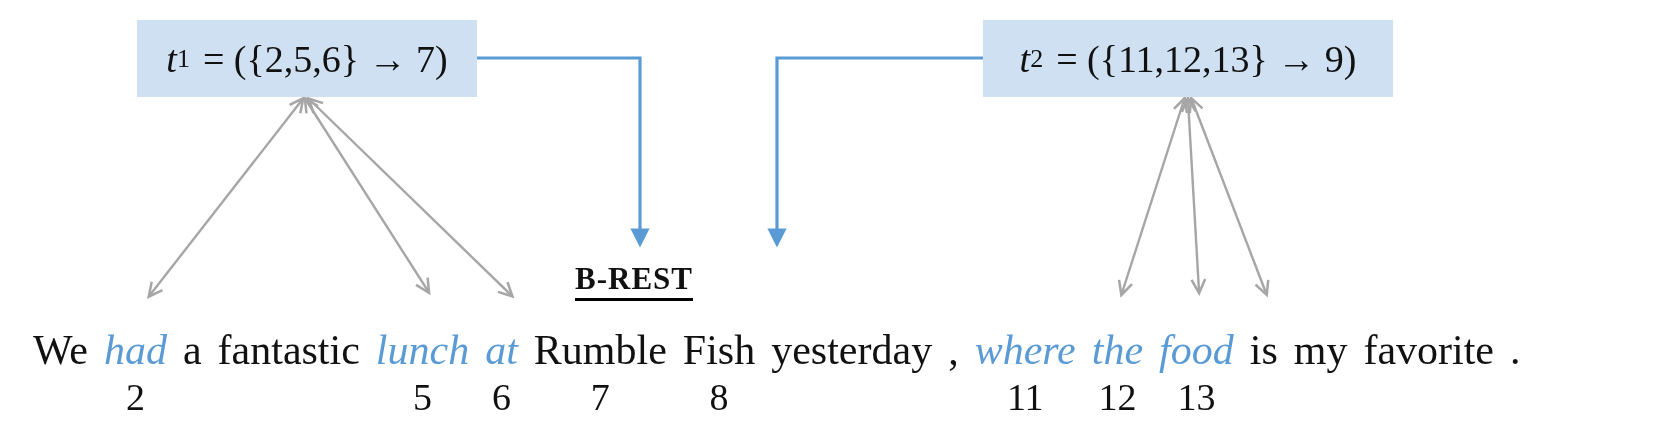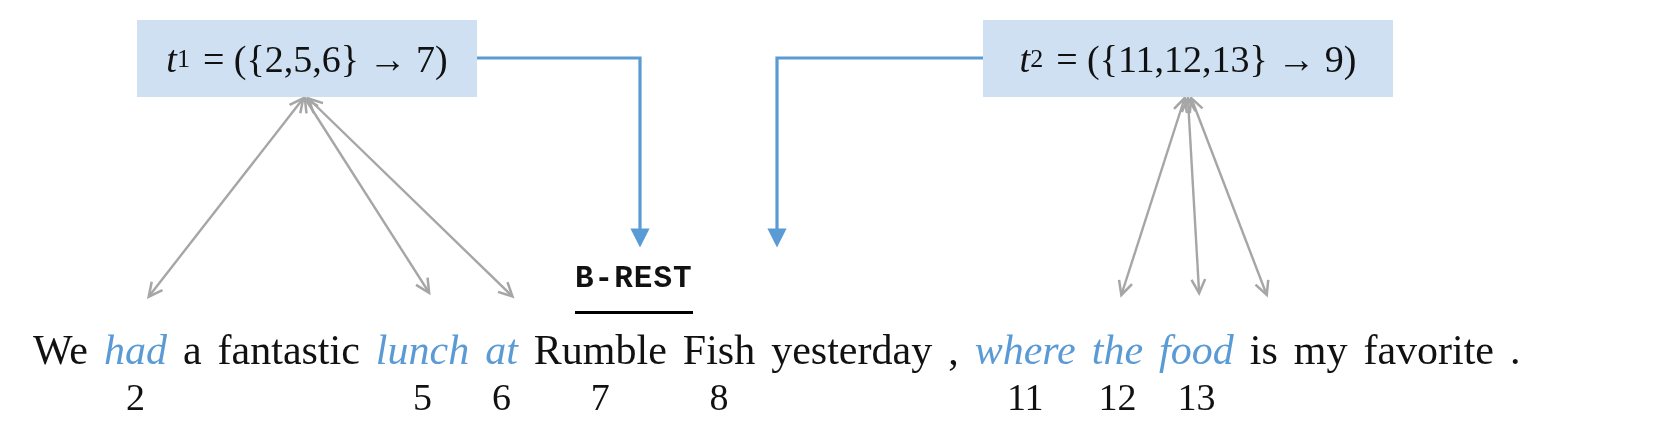--- a/index.html
+++ b/index.html
@@ -21,26 +21,26 @@
     white-space:nowrap;
   }
   #tuple-box-1{left:137px;top:20px;width:340px;height:77px;}
   #tuple-box-2{left:983px;top:20px;width:410px;height:77px;}
   .tuple-box .var{font-style:italic;}
   .tuple-box sub{font-size:26px;line-height:0;}
   .tuple-box .expr{margin-left:13px;}
 
   .tag-label{
     position:absolute;
-    font-family:Liberation Mono, monospace;
+    font-family:Liberation Serif, serif;
     font-weight:bold;
     font-size:31px;
     letter-spacing:1px;
     border-bottom:3px solid #000;
-    padding-bottom:15px;
+    padding-bottom:1px;
     white-space:nowrap;
   }
   #tag-b-rest{left:575px;top:261px;}
   #tag-i-rest{left:716px;top:261px;}
 
   #sentence{
     position:absolute;
     left:33px;top:327px;
     width:1620px;
     white-space:nowrap;

